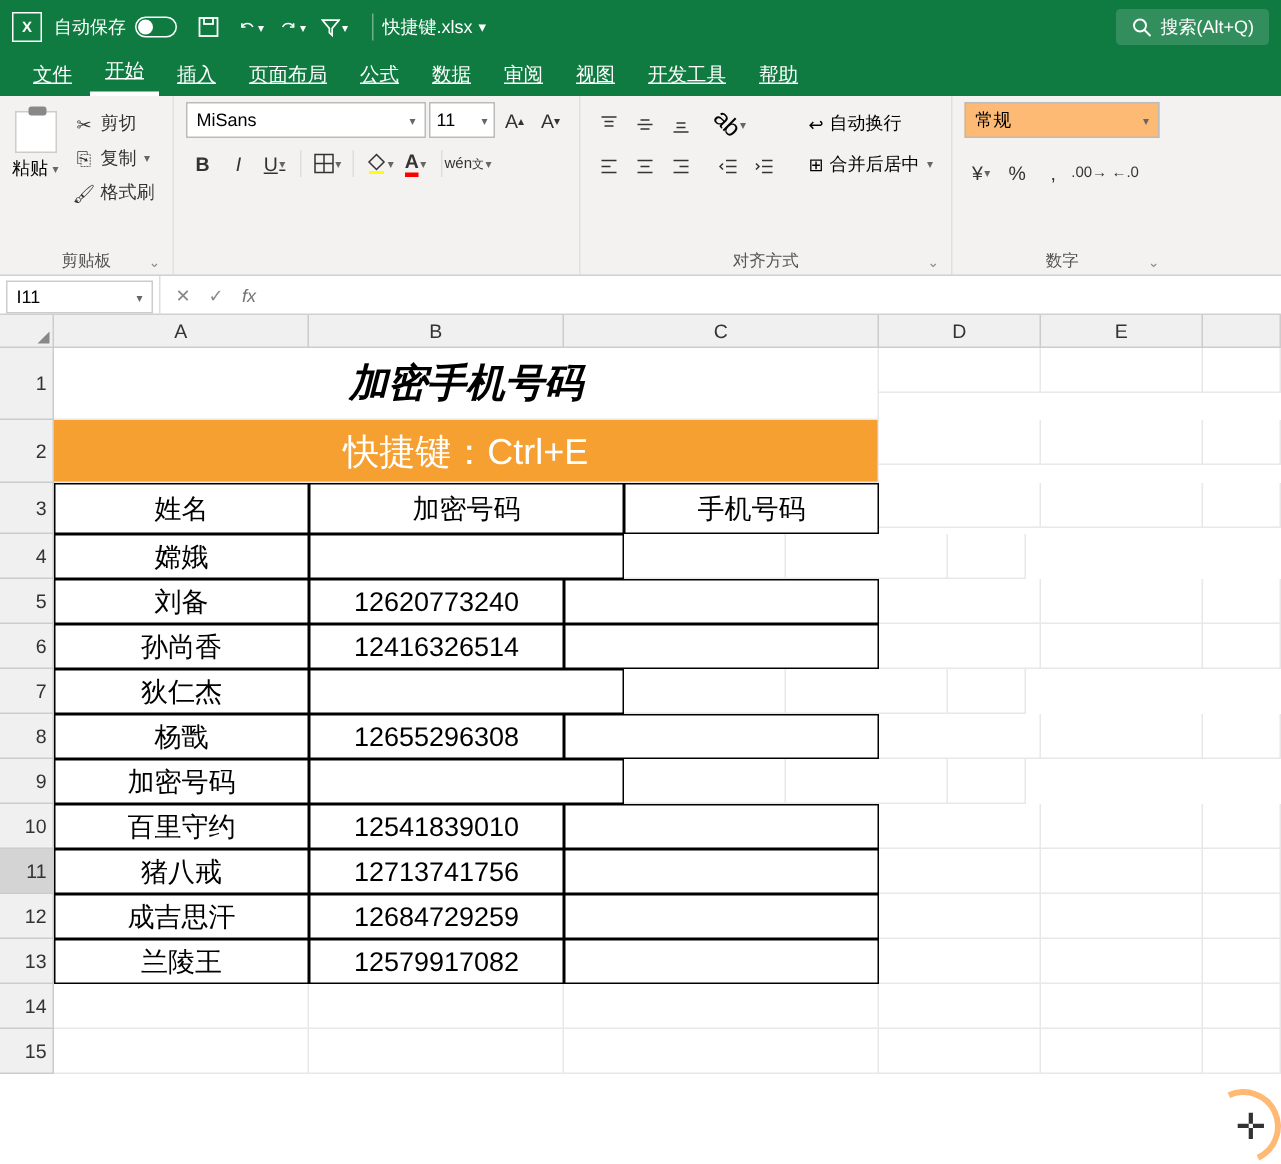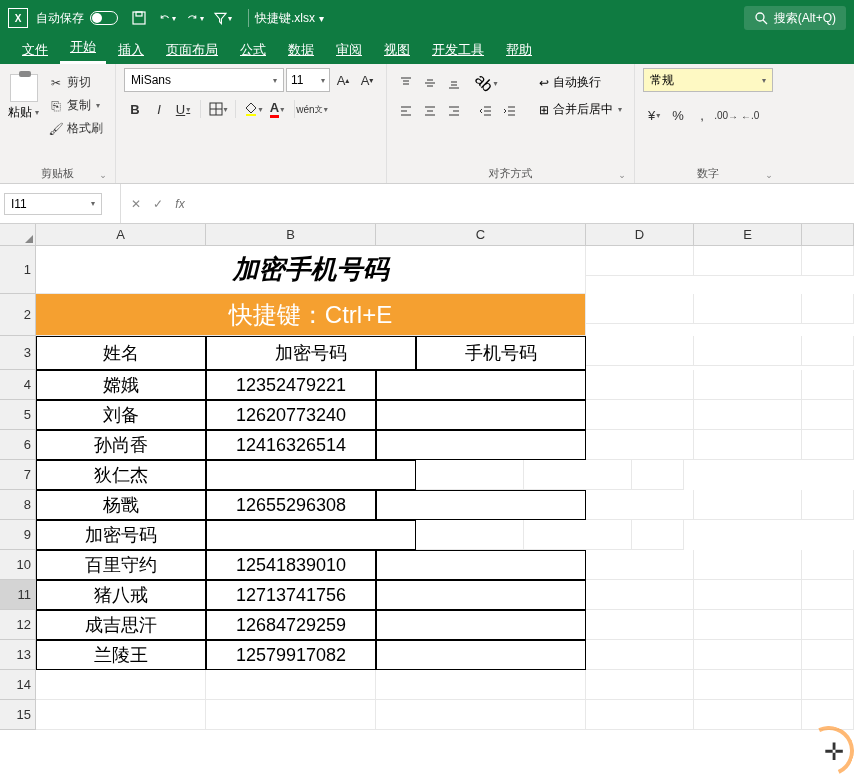--- a/index.html
+++ b/index.html
@@ -47,25 +47,25 @@
 .dd { font-size:8px; margin-left:1px; color:#666; }
 
 
 .align-grid { display:flex; flex-direction:column; gap:6px; padding-top:4px; }
 .align-row { display:flex; gap:2px; }
 .abtn { width:22px; height:22px; display:flex; align-items:center; justify-content:center; cursor:pointer; }
 .align-right-col { display:flex; flex-direction:column; gap:6px; padding-top:4px; margin-left:8px; }
 .wide-btn { display:flex; align-items:center; gap:4px; font-size:12px; padding:2px 4px; cursor:pointer; white-space:nowrap; }
 
 
-.num-dd { width:130px; height:24px; border:1px solid #bbb; background:#fef9c3; font-size:12px; padding:0 6px; display:flex; align-items:center; justify-content:space-between; }
+.num-dd { width:130px; height:24px; border:1px solid #bbb; background:#fdba74; font-size:12px; padding:0 6px; display:flex; align-items:center; justify-content:space-between; }
 .num-row { display:flex; gap:2px; margin-top:6px; }
 
 
-.formula-bar { height:40px; border-bottom:1px solid #d0d0d0; display:flex; align-items:center; background:#fff;gap:14px; }
+.formula-bar { height:26px; border-bottom:1px solid #d0d0d0; display:flex; align-items:flex-end; background:#fff; }
 .name-box { width:98px; height:22px; border:1px solid #ccc; margin:0 4px; padding:0 6px; font-size:12px; display:flex; align-items:center; justify-content:space-between; }
 .fb-btns { display:flex; gap:4px; padding:0 6px; border-left:1px solid #ddd; height:100%; align-items:center; }
 .fb-btn { width:18px; height:18px; display:flex; align-items:center; justify-content:center; color:#888; font-size:12px; cursor:pointer; }
 .fx { font-style:italic; color:#737373; }
 .formula-input { flex:1; padding:0 6px; font-size:12px; }
 
 
 .sheet { position:relative; }
 .col-headers { display:flex; height:22px; }
 .corner { width:36px; border:1px solid #ccc; background:#f0f0f0; border-left:none; border-top:none; position:relative; }
@@ -380,21 +380,20 @@
         <div class="cell cA header-cell">姓名</div>
         <div class="cell cC header-cell">加密号码</div>
         <div class="cell cB header-cell">手机号码</div>
         <div class="cell cD blank-cell"></div>
         <div class="cell cE blank-cell"></div>
         <div class="cell cF blank-cell"></div>
       </div>
       <div class="row">
         <div class="row-h" style="height: 30px;">4</div>
         <div class="cell cA data-cell">嫦娥</div>
-        <div class="cell cB data-cell">12352479221</div>
         <div class="cell cC data-cell"></div>
         <div class="cell cD blank-cell"></div>
         <div class="cell cE blank-cell"></div>
         <div class="cell cF blank-cell"></div>
       </div>
       <div class="row">
         <div class="row-h" style="height: 30px;">5</div>
         <div class="cell cA data-cell">刘备</div>
         <div class="cell cB data-cell">12620773240</div>
         <div class="cell cC data-cell"></div>

